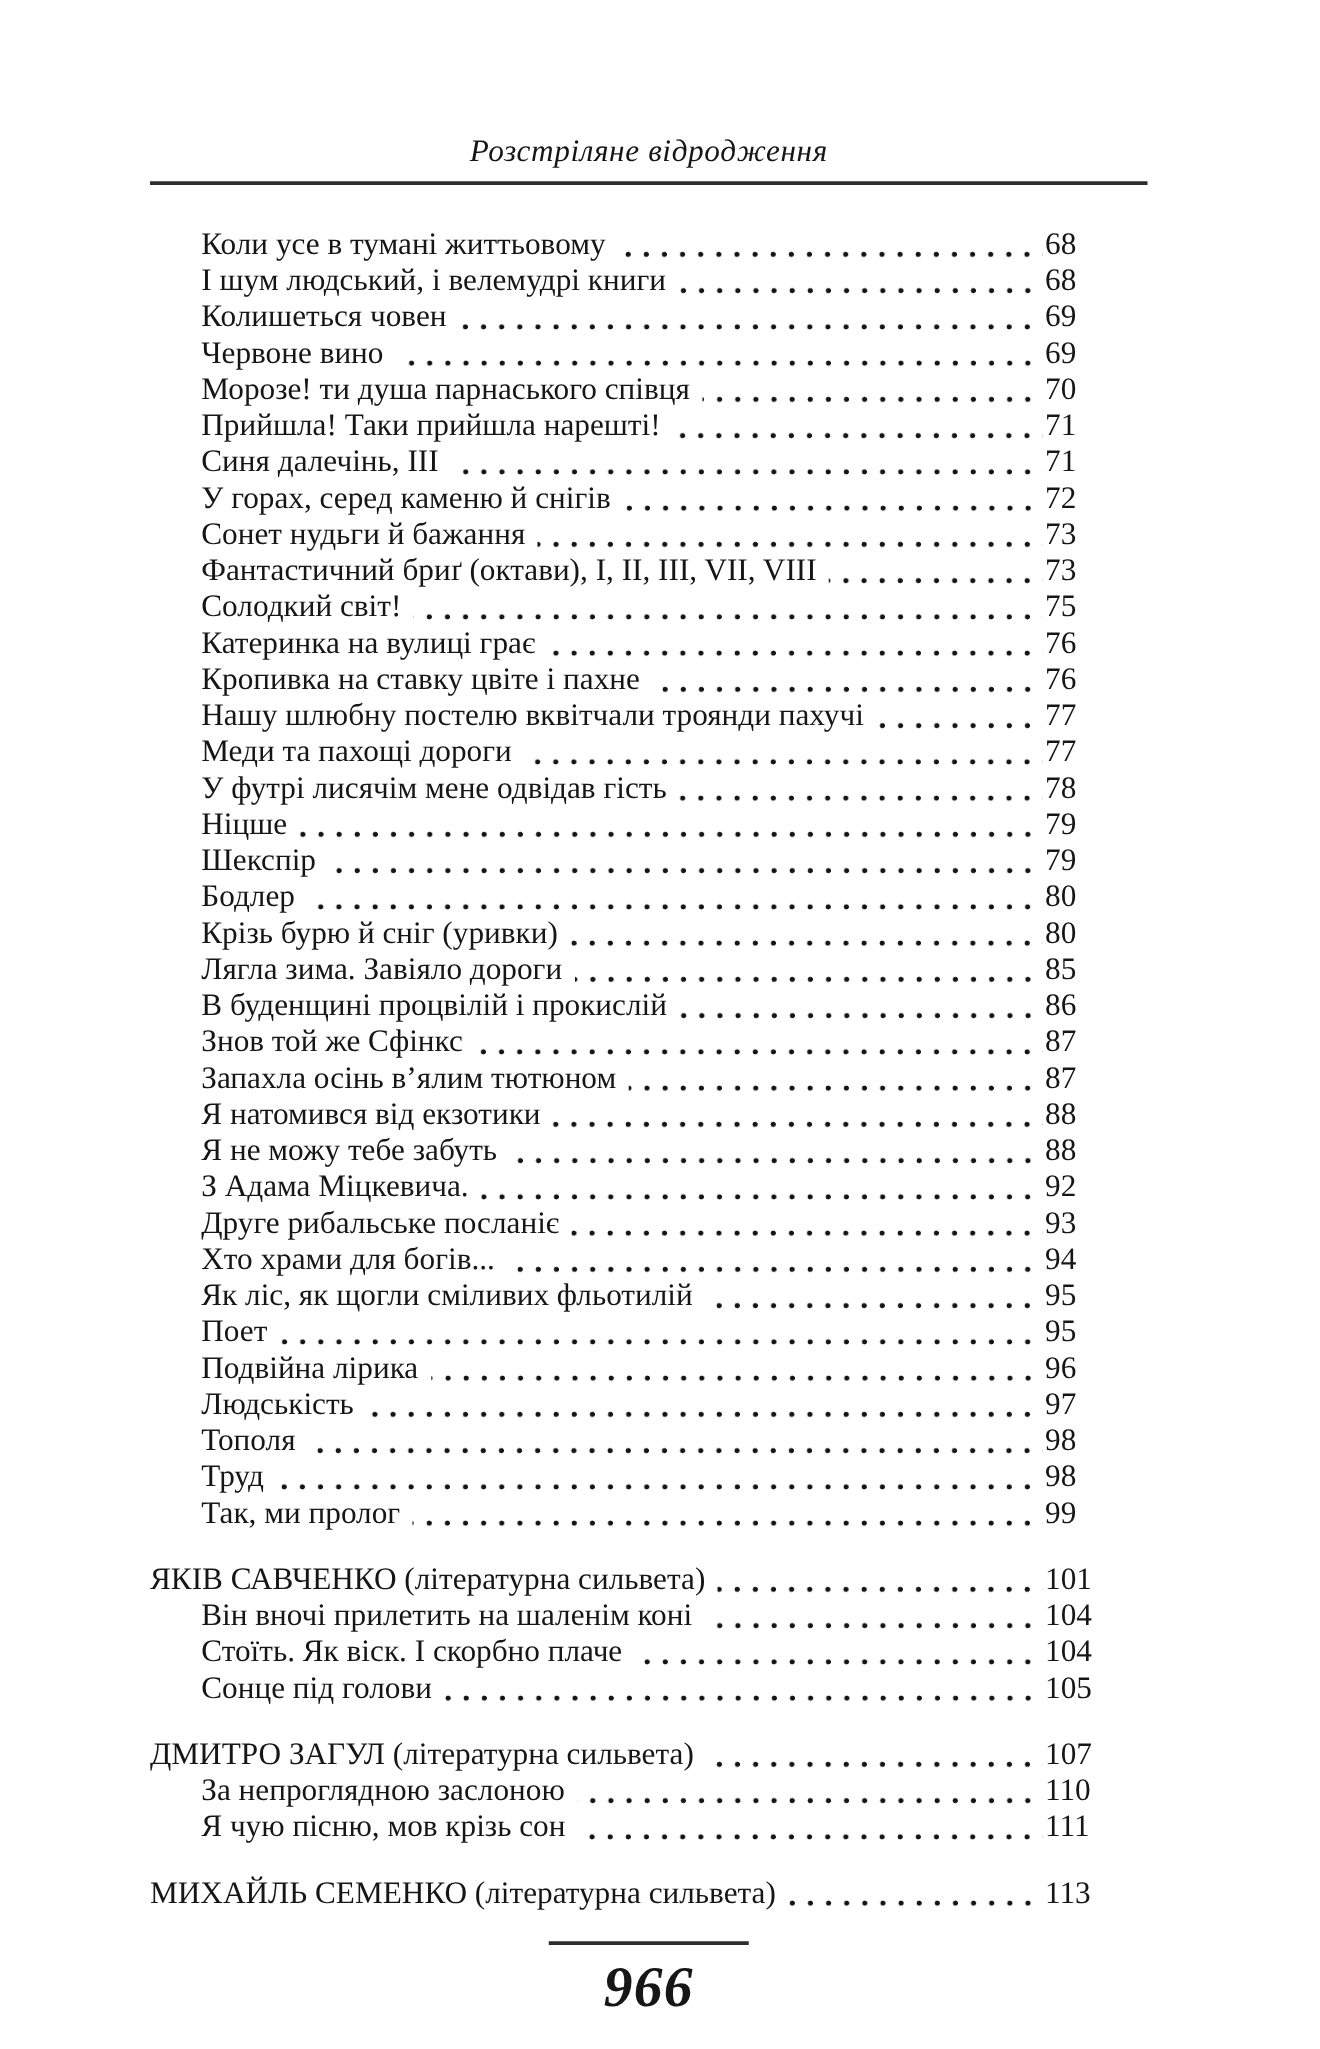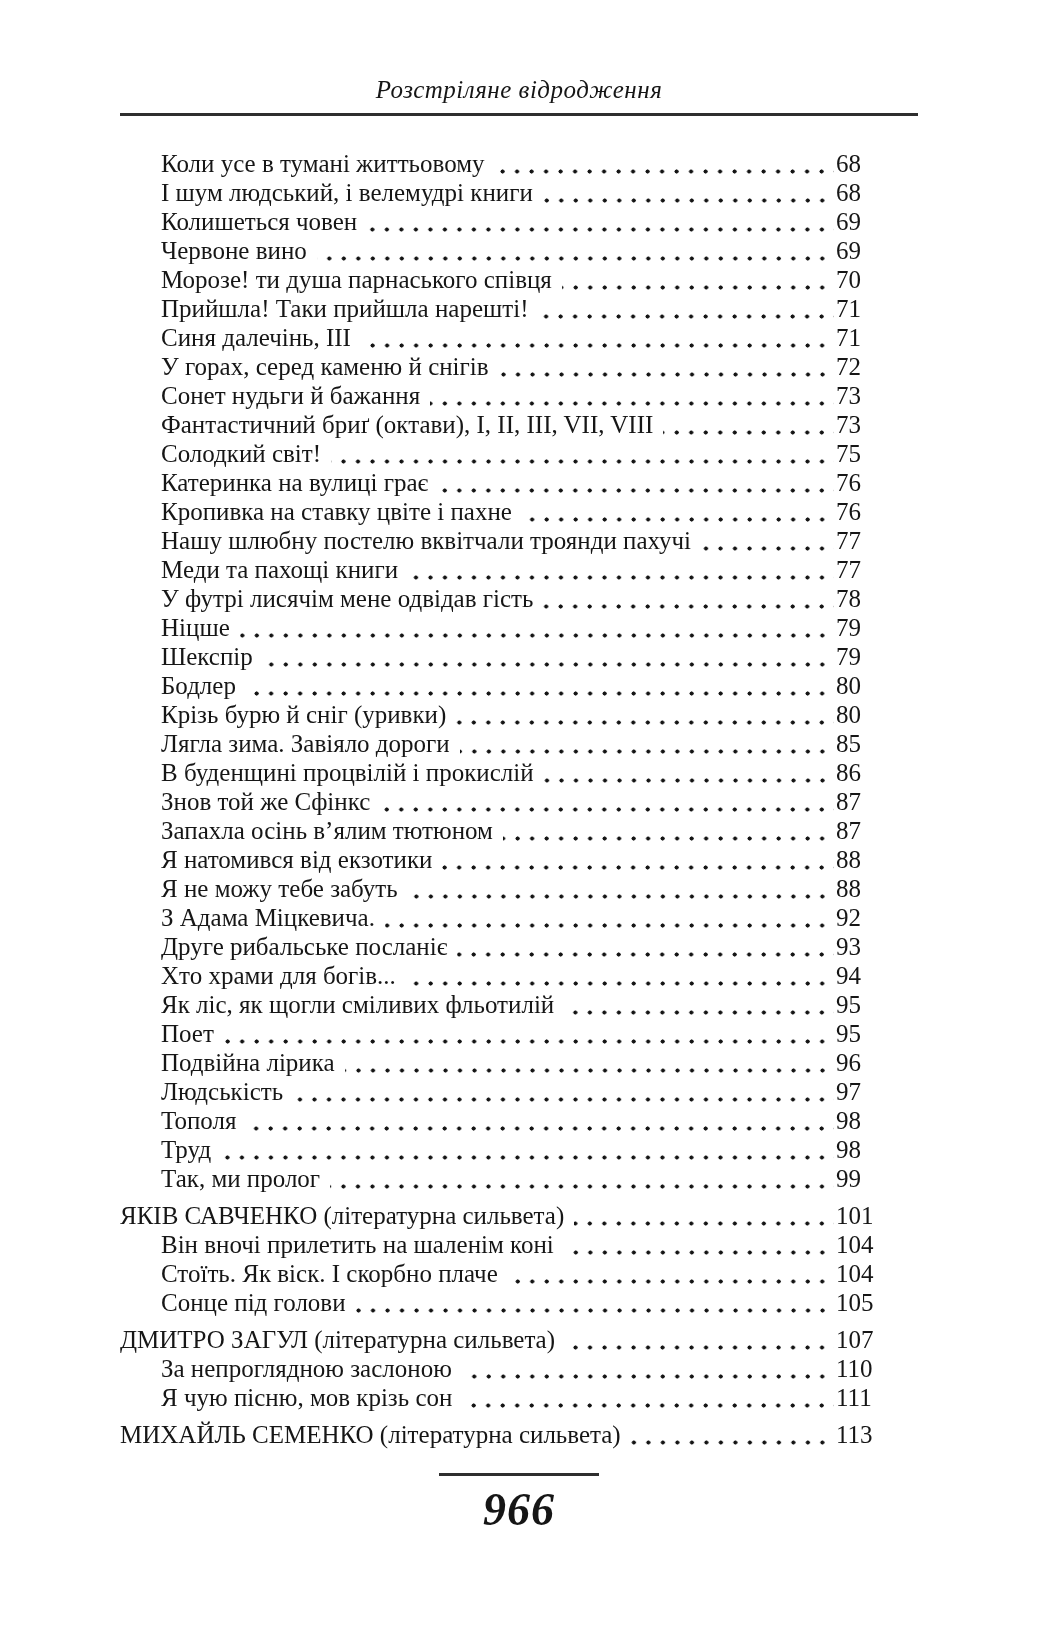--- a/index.html
+++ b/index.html
@@ -16,37 +16,38 @@
   }
   .page-inner {
     padding: 76px 138px 0 120px; 
   }
   .running-head {
     text-align: center;
     font-style: italic;
     font-size: 25px;
     letter-spacing: 0.5px;
     padding-bottom: 9px;
+    margin-top: 32px;
   }
   .header-rule {
     height: 3px;
     background: #2e2e2e;
   }
   .toc {
     margin-top: 33px;
     padding-right: 38px; 
   }
   .toc-row {
     display: flex;
     height: 29px;
     line-height: 29px;
     font-size: 25px;
   }
   .toc-row.sub { padding-left: 41px; }
-  .toc-row.main { margin-top: 8px; }
+  .toc-row.main { margin-top: 24px; }
   .toc-title { white-space: nowrap; }
   .toc-leader {
     flex: 1 1 auto;
     min-width: 18px;
     position: relative;
   }
   .toc-leader::after {
     content: "";
     position: absolute;
     left: 10px;
@@ -168,21 +169,21 @@
     <span class="toc-page">76</span>
   </div>
 
   <div class="toc-row sub">
     <span class="toc-title">Нашу шлюбну постелю вквітчали троянди пахучі</span>
     <span class="toc-leader"></span>
     <span class="toc-page">77</span>
   </div>
 
   <div class="toc-row sub">
-    <span class="toc-title">Меди та пахощі книги</span>
+    <span class="toc-title">Меди та пахощі дороги</span>
     <span class="toc-leader"></span>
     <span class="toc-page">77</span>
   </div>
 
   <div class="toc-row sub">
     <span class="toc-title">У футрі лисячім мене одвідав гість</span>
     <span class="toc-leader"></span>
     <span class="toc-page">78</span>
   </div>
 

